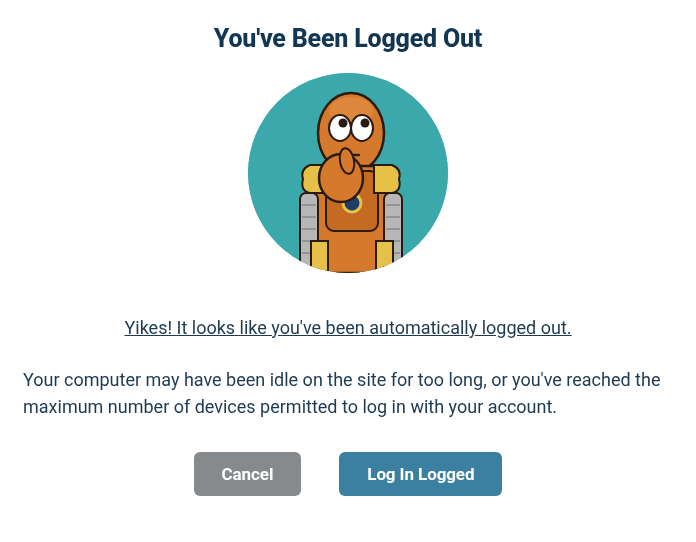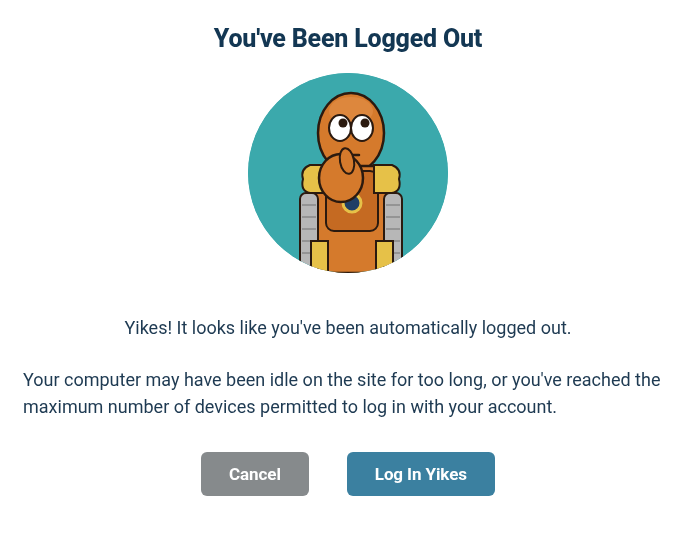--- a/index.html
+++ b/index.html
@@ -32,20 +32,21 @@
       overflow: hidden;
       position: relative;
       margin-bottom: 44px;
     }
     .message-1 {
       font-size: 18px;
       color: #1e3a52;
       text-align: left;
       margin-bottom: 28px;
       font-weight: 400;
+      text-decoration: underline;
     }
     .message-2 {
       font-size: 18px;
       color: #1e3a52;
       text-align: left;
       line-height: 1.5;
       max-width: 650px;
       margin-bottom: 32px;
       font-weight: 400;
     }
@@ -121,14 +122,14 @@
     <path d="M 128 168 L 145 168 L 145 200 L 128 200 Z" fill="#e6c148" stroke="#2b1a0f" stroke-width="2"></path>
   </svg>
 </div>
 
 <p class="message-1">Yikes! It looks like you've been automatically logged out.</p>
 
 <p class="message-2">Your computer may have been idle on the site for too long, or you've reached the maximum number of devices permitted to log in with your account.</p>
 
 <div class="button-row">
   <button class="btn btn-cancel">Cancel</button>
-  <button class="btn btn-primary">Log In Yikes</button>
+  <button class="btn btn-primary">Log In Logged</button>
 </div>
 
 </body></html>

